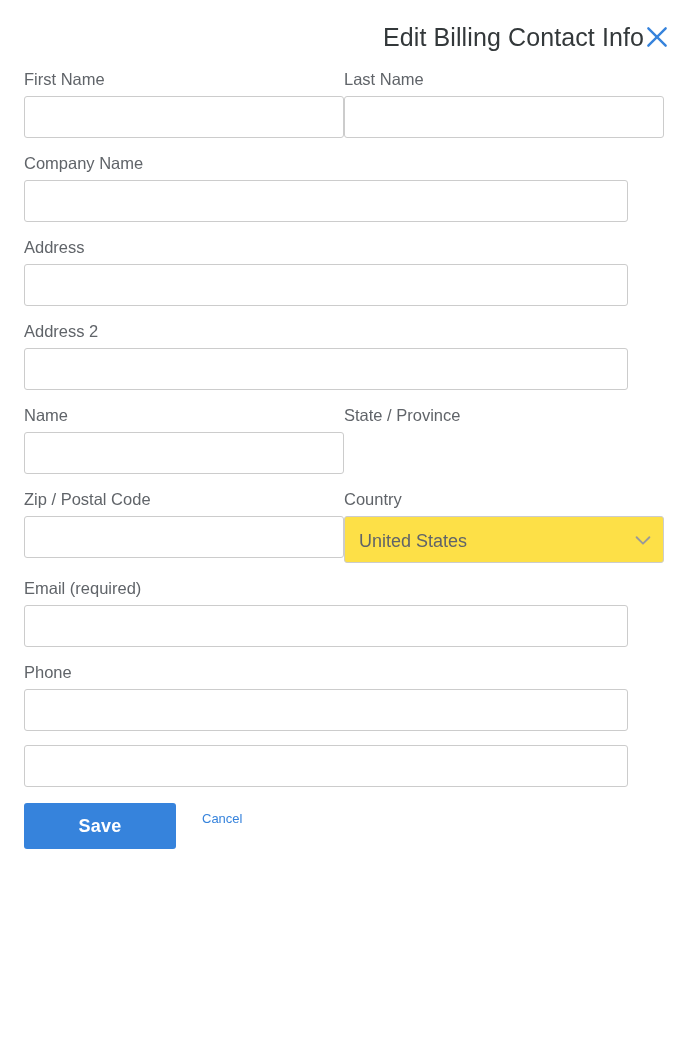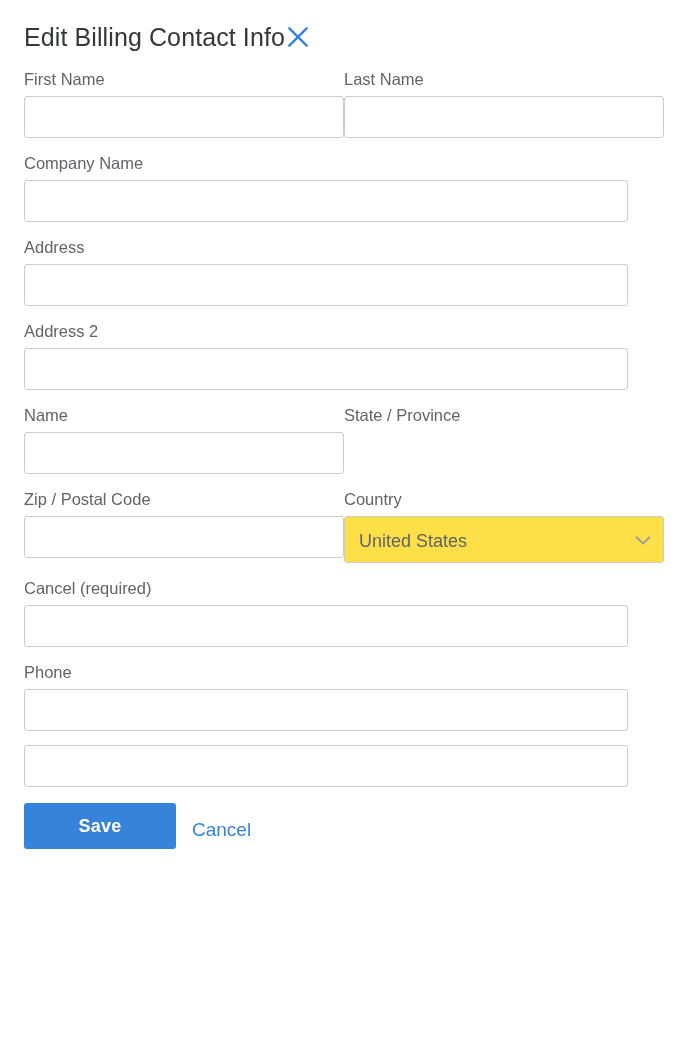--- a/index.html
+++ b/index.html
@@ -18,21 +18,21 @@
   .dialog {
     position: relative;
     width: 694px;
     height: 1041px;
     padding: 22px 24px 0 24px;
     background: #ffffff;
   }
   .dialog-header {
     display: flex;
     align-items: flex-start;
-    justify-content: flex-start;
+    justify-content: flex-end;
     margin-bottom: 16px;
   }
   .dialog-title {
     font-size: 25px;
     font-weight: 400;
     color: #33383a;
     line-height: 30px;
     letter-spacing: 0.1px;
   }
   .close-button {
@@ -121,43 +121,43 @@
     height: 22px;
     color: #999;
     pointer-events: none;
   }
   .state-input {
     height: 47px;
     font-size: 18px;
   }
   .actions {
     display: flex;
-    align-items: flex-end;
-    gap: 2px;
+    align-items: flex-start;
+    gap: 12px;
     margin-top: 16px;
   }
   .save-button {
     min-width: 152px;
     height: 46px;
     background: #3683dc;
     color: #ffffff;
     border: none;
     border-radius: 3px;
     font-family: "Liberation Sans", sans-serif;
     font-size: 18px;
     font-weight: 600;
     letter-spacing: 0.3px;
     cursor: pointer;
   }
   .cancel-button {
     background: none;
     border: none;
     color: #3683dc;
     font-family: "Liberation Sans", sans-serif;
-    font-size: 19px;
+    font-size: 13px;
     font-weight: 400;
     padding: 8px 14px;
     cursor: pointer;
   }
 </style>
 </head>
 <body>
 
 <div class="dialog">
 
@@ -217,21 +217,21 @@
       <div class="select-wrap">
         <div class="select-input">United States</div>
         <svg class="chevron-down-icon" viewBox="0 0 24 24" fill="none" stroke="currentColor" stroke-width="2" stroke-linecap="round" stroke-linejoin="round">
           <polyline points="5 9 12 16 19 9"></polyline>
         </svg>
       </div>
     </div>
   </div>
 
   <div class="field wide">
-    <label class="field-label">Cancel (required)</label>
+    <label class="field-label">Email (required)</label>
     <input class="text-input" type="text" placeholder="" style="">
   </div>
 
   <div class="field wide">
     <label class="field-label">Phone</label>
     <input class="text-input" type="text" placeholder="" style="">
   </div>
 
   <div class="field wide">
     <input class="text-input" type="text" placeholder="" style="">

